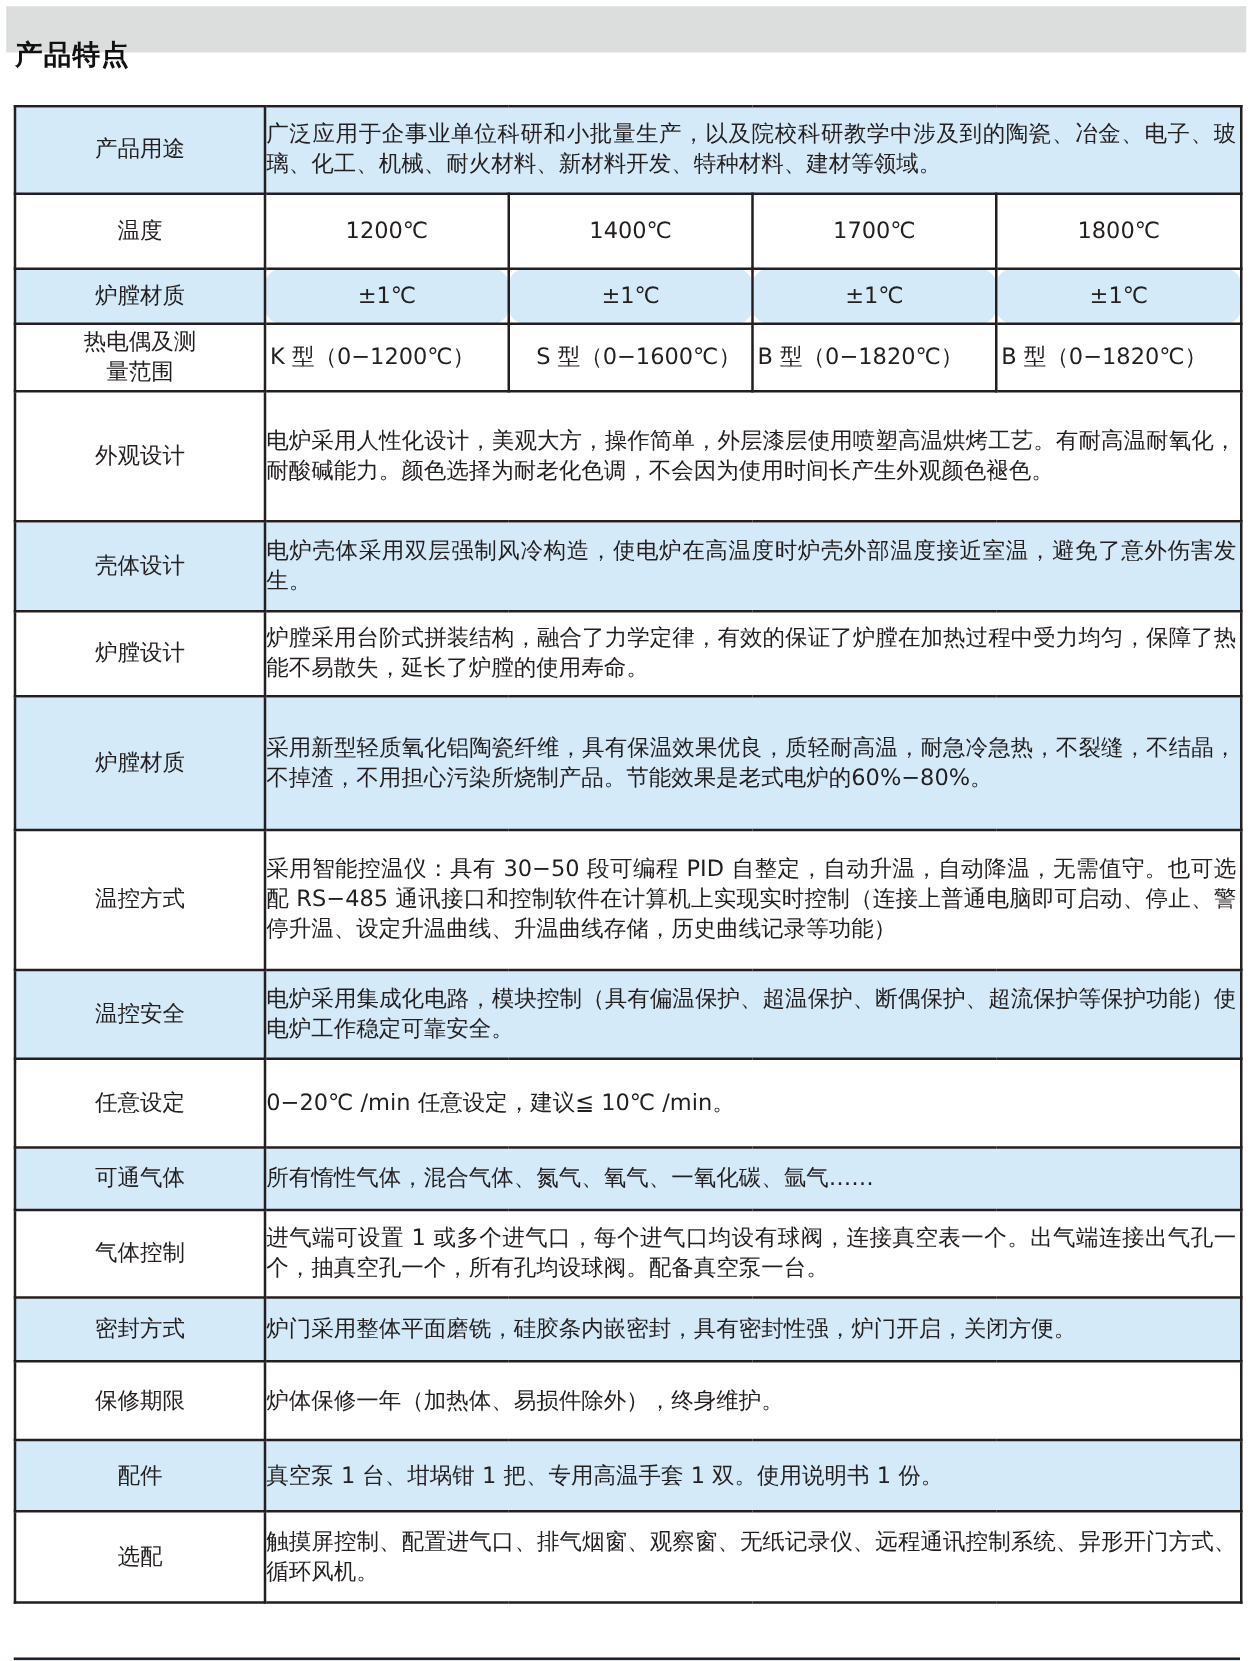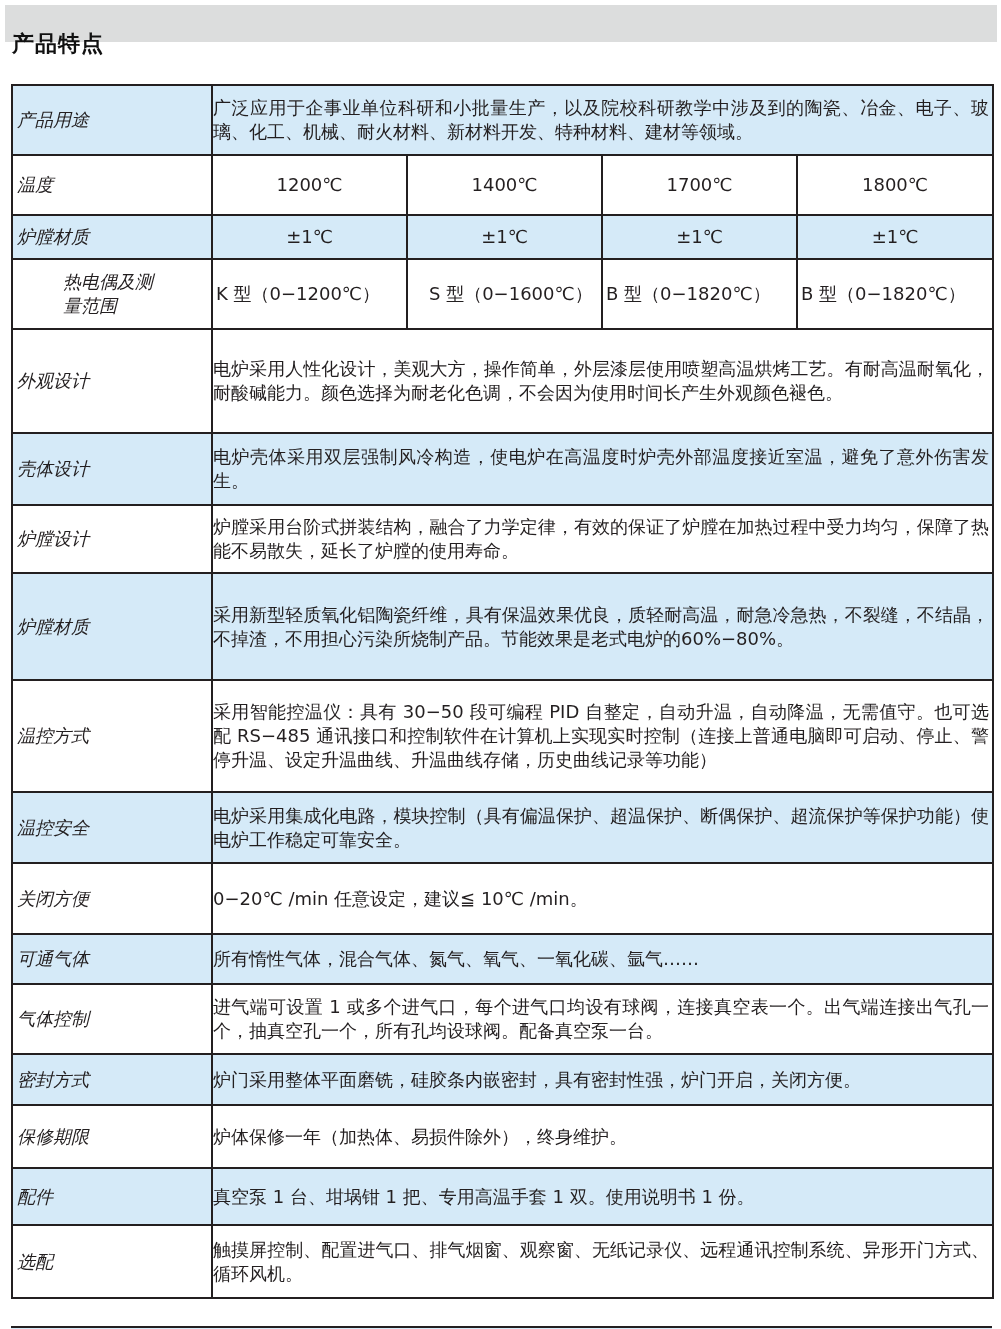--- a/index.html
+++ b/index.html
@@ -6,22 +6,22 @@
   body { width: 1001px; height: 1329px; overflow: hidden; position: relative;
          font-family: "DejaVu Sans", "Liberation Sans", sans-serif; color: #231f20; }
   .title-bar { position: absolute; left: 5px; top: 5px; width: 992px; height: 37px;
                background: #dcdddd; }
   .title-bar span { position: absolute; left: 7px; top: 4px; font-size: 22px; font-weight: bold;
                     color: #111; letter-spacing: 1px; margin-top: 20px; }
   table.spec { position: absolute; left: 11px; top: 84px; border-collapse: collapse;
                table-layout: fixed; width: 981px; }
   table.spec td { border: 2px solid #231f20; font-size: 18px; line-height: 24px;
                   padding: 0 4px; vertical-align: middle; overflow: hidden; }
-  table.spec td.label { text-align: left; width: 192px; font-style: italic; }
-  table.spec td.center { text-align: center; }
+  table.spec td.label { text-align: center; width: 192px; }
+  table.spec td.center { text-align: center; border-radius: 13px; }
   table.spec td.text { text-align: left; padding-left: 0; padding-right: 3px;
                        text-align: justify; }
   tr.blue td { background: #d5eaf8; }
   tr.white td { background: #ffffff; }
   .partial { position: absolute; left: 11px; top: 1326px; width: 981px; height: 3px;
              background: #d5eaf8; border-top: 2px solid #231f20; }
 </style>
 </head>
 <body>
 
@@ -49,21 +49,21 @@
     <td class="center">1700℃</td>
     <td class="center">1800℃</td>
   </tr>
   <tr class="blue" style="height:44px">
     <td class="label">炉膛材质</td>
     <td class="center">±1℃</td>
     <td class="center">±1℃</td>
     <td class="center">±1℃</td>
     <td class="center">±1℃</td>
   </tr>
-  <tr class="white" style="height:70px">
+  <tr class="white" style="height:54px">
     <td class="label" style="padding:0 50px">热电偶及测量范围</td>
     <td class="text" style="padding-left:3px;padding-right:0">K 型（0−1200℃）</td>
     <td class="text" style="padding-left:21px;padding-right:0">S 型（0−1600℃）</td>
     <td class="text" style="padding-left:3px;padding-right:0">B 型（0−1820℃）</td>
     <td class="text" style="padding-left:3px;padding-right:0">B 型（0−1820℃）</td>
   </tr>
   <tr class="white" style="height:104px">
     <td class="label">外观设计</td>
     <td class="text" colspan="4">电炉采用人性化设计，美观大方，操作简单，外层漆层使用喷塑高温烘烤工艺。有耐高温耐氧化，耐酸碱能力。颜色选择为耐老化色调，不会因为使用时间长产生外观颜色褪色。</td>
   </tr>
@@ -81,21 +81,21 @@
   </tr>
   <tr class="white" style="height:112px">
     <td class="label">温控方式</td>
     <td class="text" colspan="4">采用智能控温仪：具有 30−50 段可编程 PID 自整定，自动升温，自动降温，无需值守。也可选配 RS−485 通讯接口和控制软件在计算机上实现实时控制（连接上普通电脑即可启动、停止、警停升温、设定升温曲线、升温曲线存储，历史曲线记录等功能）</td>
   </tr>
   <tr class="blue" style="height:71px">
     <td class="label">温控安全</td>
     <td class="text" colspan="4">电炉采用集成化电路，模块控制（具有偏温保护、超温保护、断偶保护、超流保护等保护功能）使电炉工作稳定可靠安全。</td>
   </tr>
   <tr class="white" style="height:71px">
-    <td class="label">关闭方便</td>
+    <td class="label">任意设定</td>
     <td class="text" colspan="4">0−20℃ /min 任意设定，建议≦ 10℃ /min。</td>
   </tr>
   <tr class="blue" style="height:50px">
     <td class="label">可通气体</td>
     <td class="text" colspan="4">所有惰性气体，混合气体、氮气、氧气、一氧化碳、氩气……</td>
   </tr>
   <tr class="white" style="height:70px">
     <td class="label">气体控制</td>
     <td class="text" colspan="4">进气端可设置 1 或多个进气口，每个进气口均设有球阀，连接真空表一个。出气端连接出气孔一个，抽真空孔一个，所有孔均设球阀。配备真空泵一台。</td>
   </tr>

